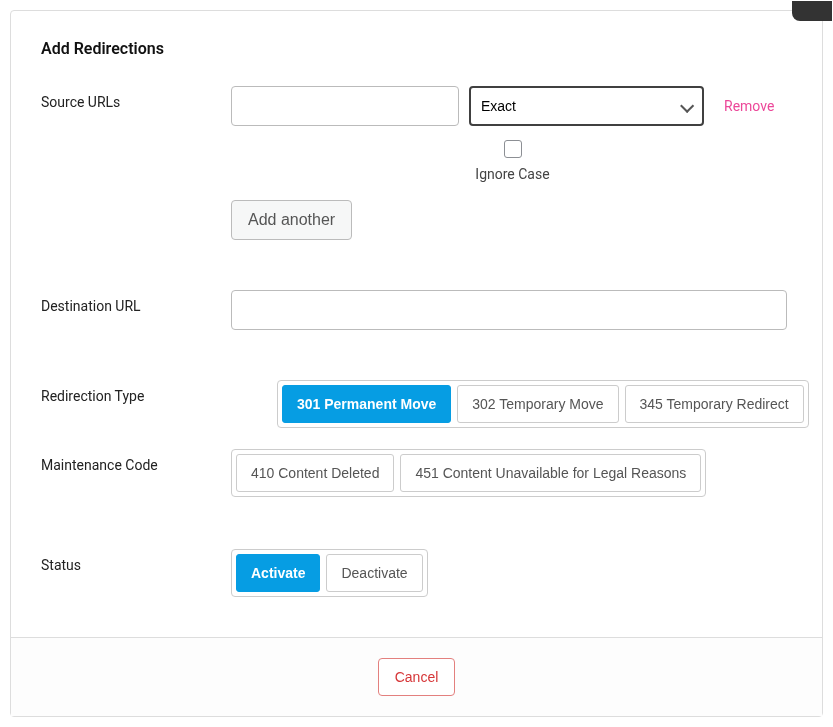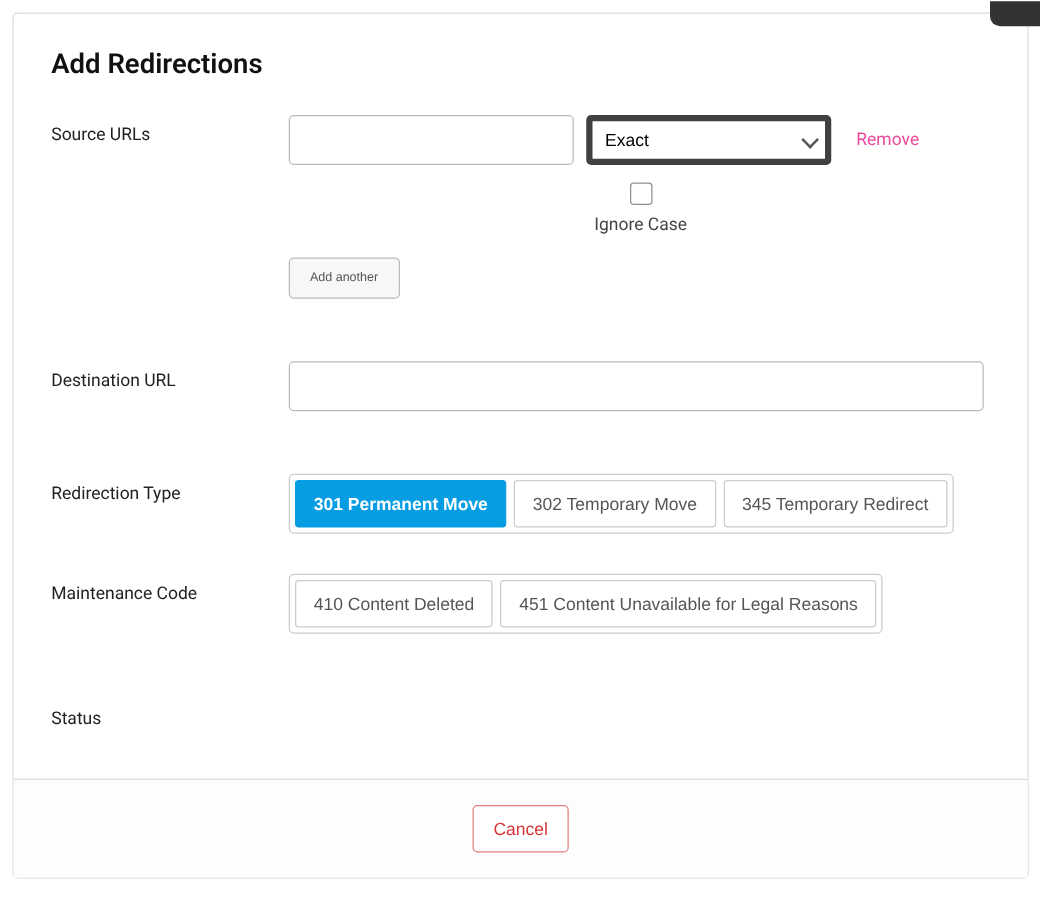--- a/index.html
+++ b/index.html
@@ -26,21 +26,21 @@
       right: -10px;
       width: 40px;
       height: 20px;
       background: #333;
       border-radius: 0 0 0 8px;
     }
     .card-body {
       padding: 28px 30px 30px 30px;
     }
     .title {
-      font-size: 22px;
+      font-size: 16px;
       font-weight: 600;
       margin-bottom: 28px;
       color: #111;
     }
     .form-row {
       display: flex;
       align-items: flex-start;
       margin-bottom: 50px;
     }
     .form-label {
@@ -64,23 +64,23 @@
       border: 1px solid #bbb;
       border-radius: 4px;
       padding: 0 10px;
       font-size: 14px;
       background: #fff;
     }
     .source-url-input {
       width: 228px;
     }
     .match-select {
-      width: 196px;
+      width: 235px;
       height: 40px;
-      border: 5px solid #404040;
+      border: 2px solid #404040;
       border-radius: 4px;
       padding: 0 10px;
       font-size: 14px;
       background: #fff;
       appearance: none;
       position: relative;
     }
     .select-wrap {
       position: relative;
       display: inline-block;
@@ -121,21 +121,21 @@
     }
     .checkbox-label {
       font-size: 14px;
       color: #444;
       cursor: pointer;
     }
     .btn {
       display: inline-block;
       padding: 10px 16px;
       border-radius: 4px;
-      font-size: 10px;
+      font-size: 16px;
       cursor: pointer;
       border: 1px solid #bbb;
       background: #f7f7f7;
       color: #555;
     }
     .btn-add-another {
       background: #f6f7f7;
       border: 1px solid #bbb;
       color: #555;
     }
@@ -160,21 +160,21 @@
       background: #fff;
       color: #555;
       white-space: nowrap;
     }
     .option-btn.active {
       background: #069de3;
       border-color: #069de3;
       color: #fff;
       font-weight: 600;
     }
-    .row-redir-type { margin-bottom: 32px; }
+    .row-redir-type { margin-bottom: 21px; gap: 46px; }
     .row-maint { margin-bottom: 52px; }
     .row-status { margin-bottom: 10px; }
     .card-footer {
       border-top: 1px solid #ddd;
       padding: 20px 30px;
       display: flex;
       justify-content: space-between;
       align-items: center;
       background: #fdfdfd;
       flex-direction: column;
@@ -249,19 +249,25 @@
       <div class="form-controls">
         <div class="option-group">
           <button class="option-btn">410 Content Deleted</button>
           <button class="option-btn">451 Content Unavailable for Legal Reasons</button>
         </div>
       </div>
     </div>
 
     <div class="form-row row-status">
       <div class="form-label">Status</div>
+      <div class="form-controls">
+        <div class="option-group">
+          <button class="option-btn active">Activate</button>
+          <button class="option-btn">Deactivate</button>
+        </div>
+      </div>
     </div>
   </div>
 
   <div class="card-footer">
     <button class="btn-cancel">Cancel</button>
   </div>
 </div>
 
 </body></html>

